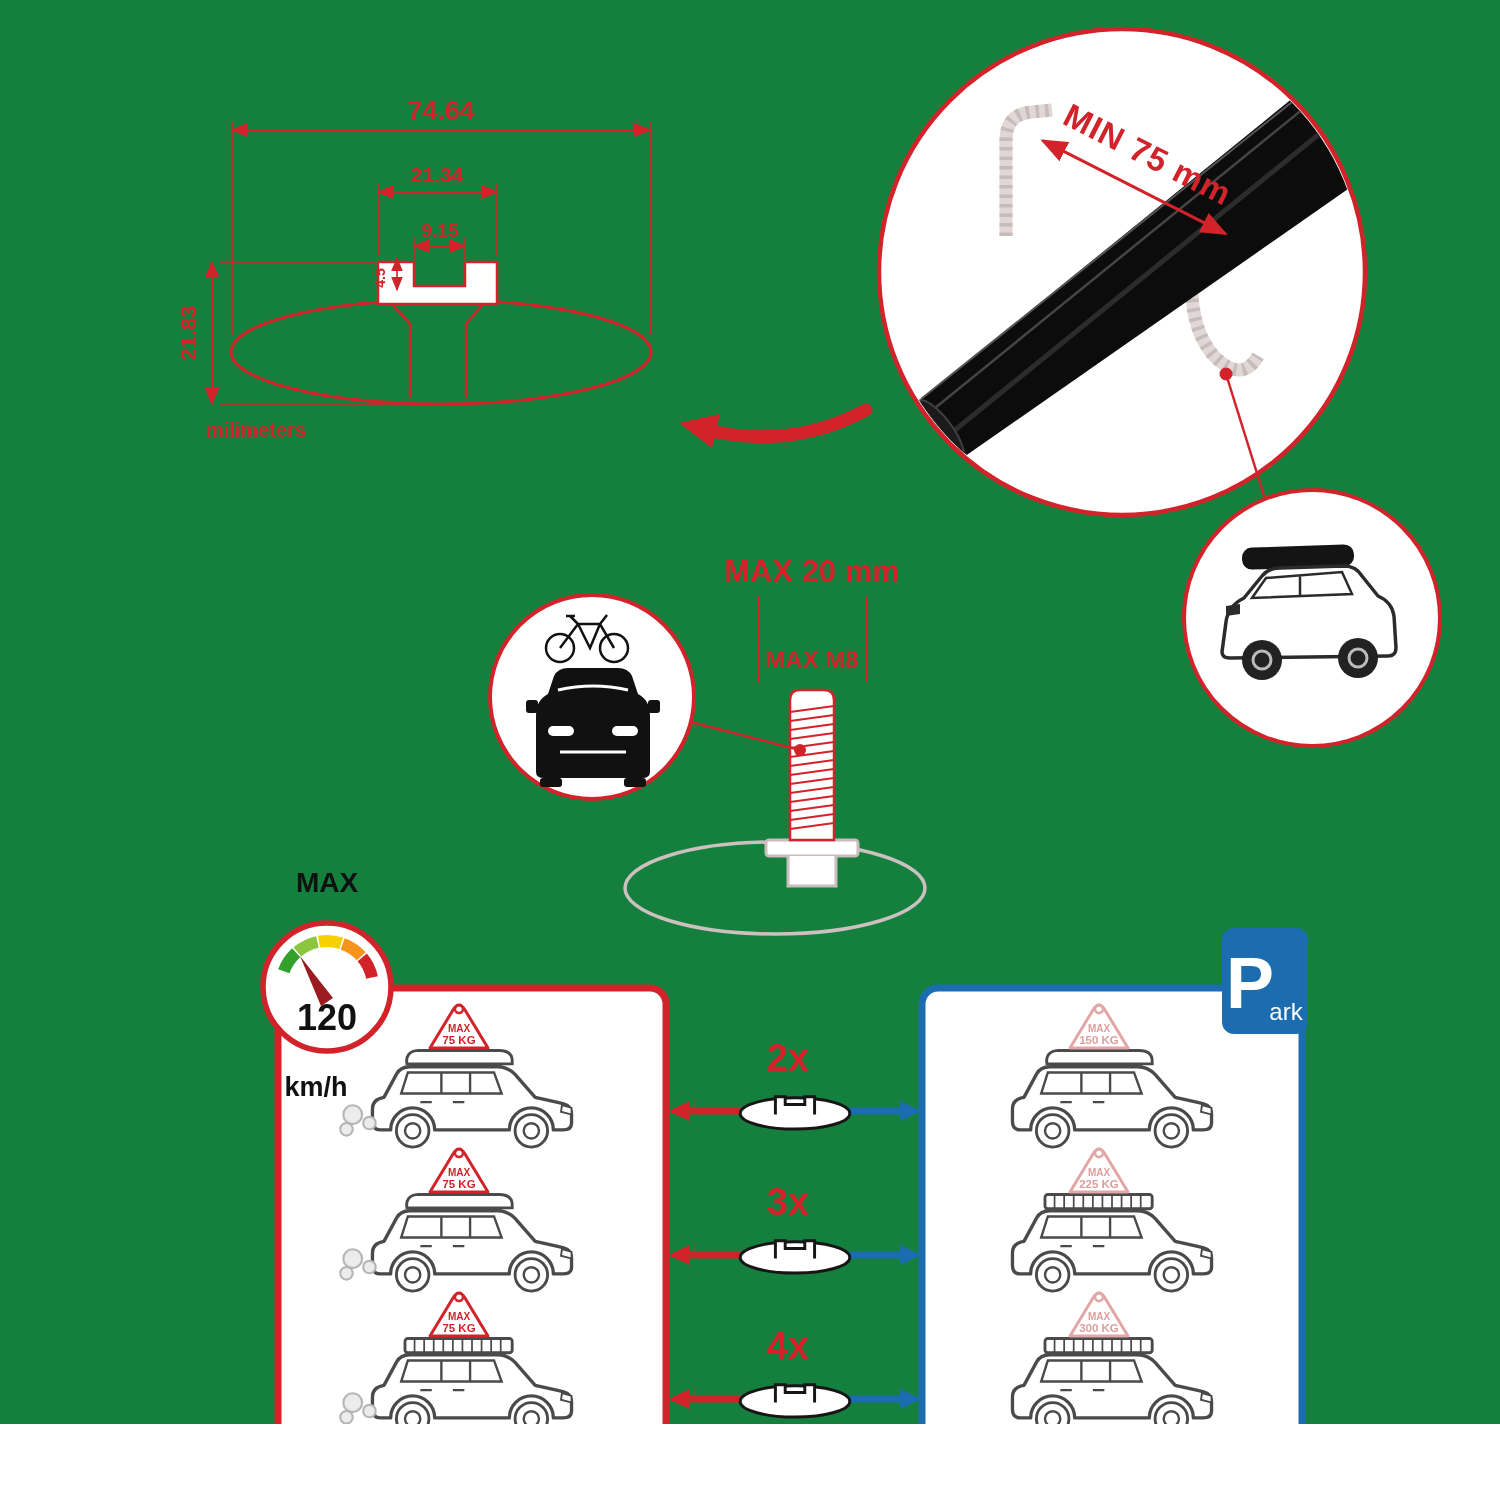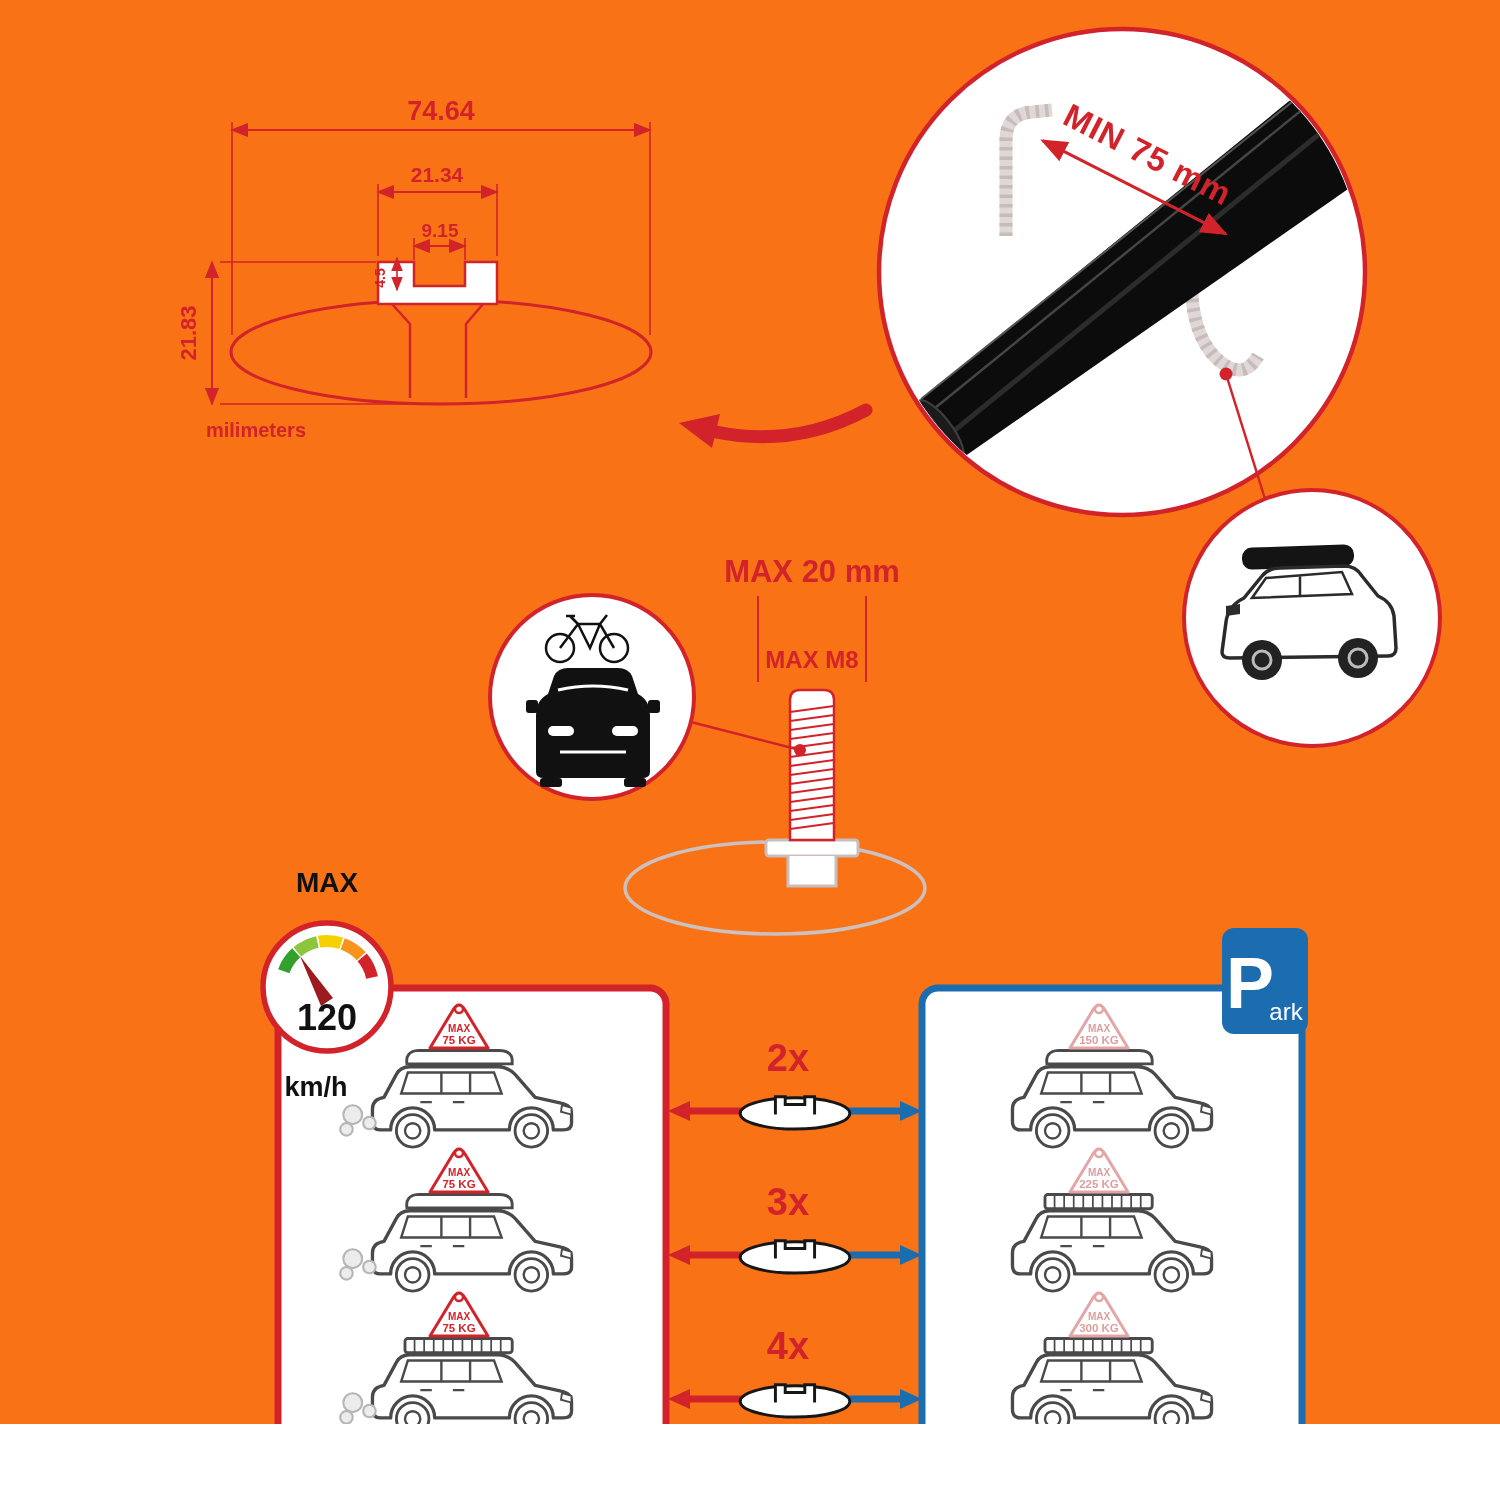--- a/index.html
+++ b/index.html
@@ -1,16 +1,16 @@
 <!DOCTYPE html>
 <html><head>
 <meta charset="utf-8">
 <style>
   html,body{margin:0;padding:0;background:#fff;}
-  .page{position:relative;width:1500px;height:1424px;background:#f97316;overflow:hidden;
+  .page{position:relative;width:1500px;height:1424px;background:#15803d;overflow:hidden;
         font-family:"Liberation Sans",sans-serif;}
   .page svg{position:absolute;left:0;top:0;}
   svg text{font-family:"Liberation Sans",sans-serif;}
   .red-t{fill:#d2232a;}
   .pink-t{fill:#dd9e9e;}
   .blk-t{fill:#111;}
   .wht-t{fill:#fff;}
   .dim{font-weight:bold;text-anchor:middle;}
   .rl{stroke:#d2232a;stroke-width:2;fill:none;}
   .rlt{stroke:#d2232a;stroke-width:1.6;fill:none;}

